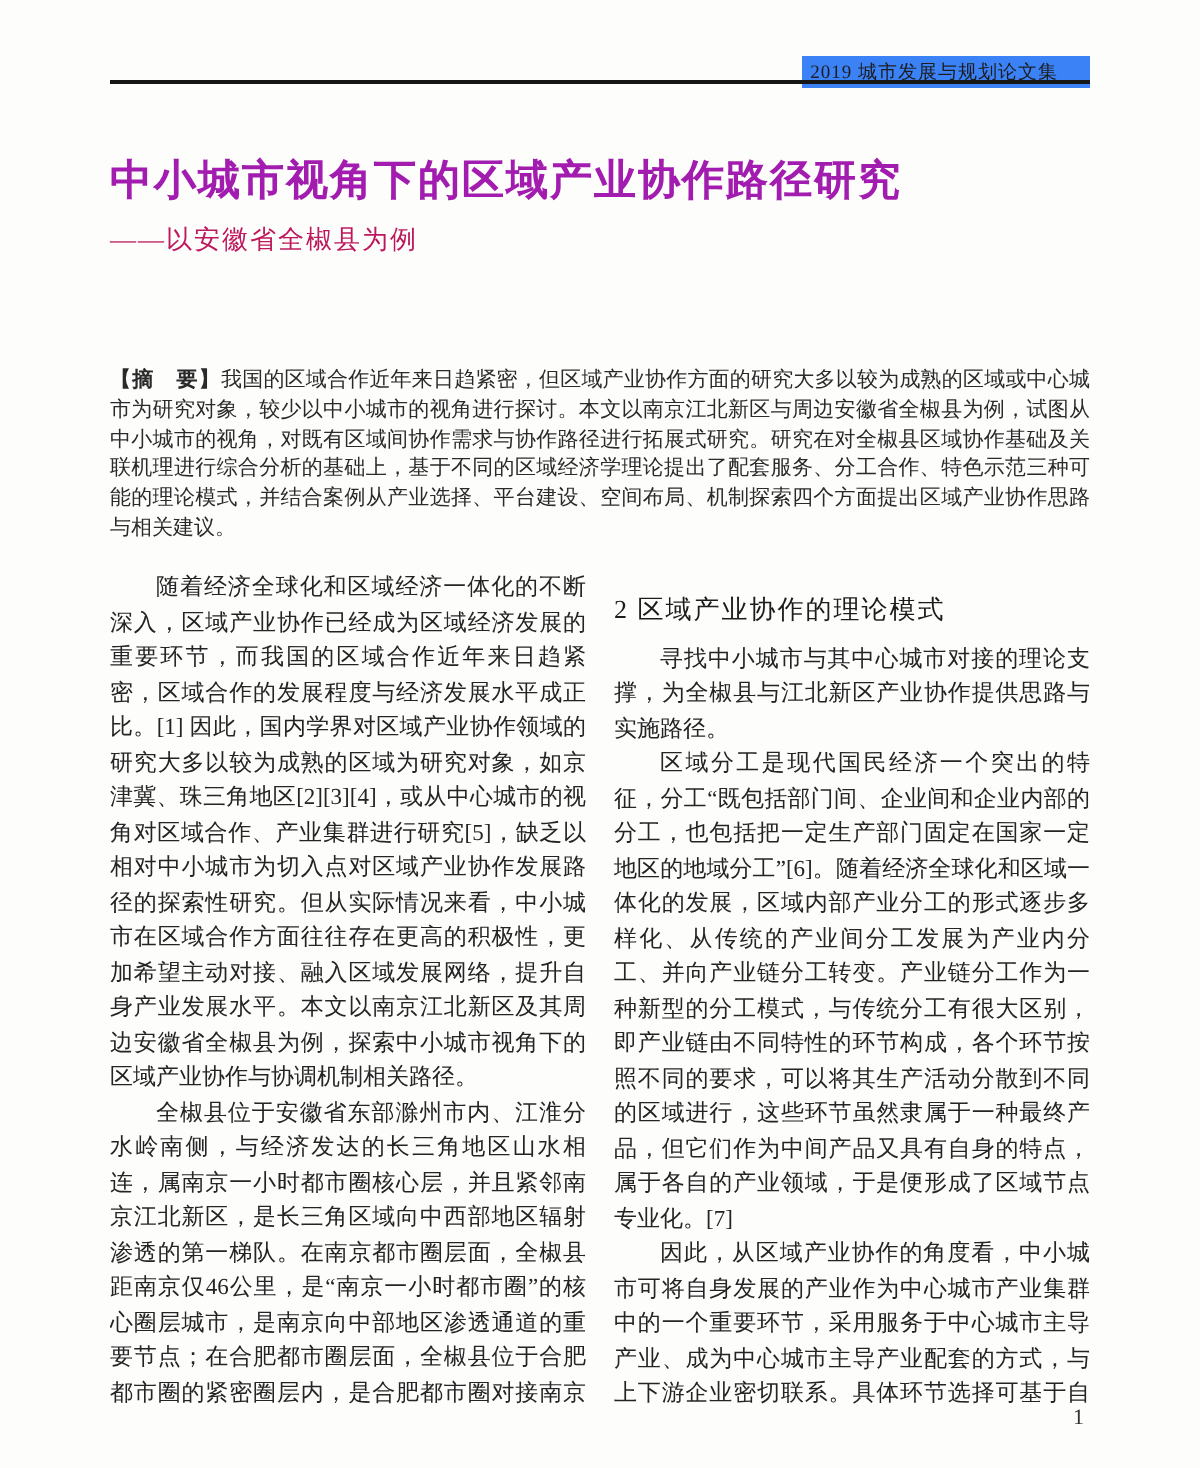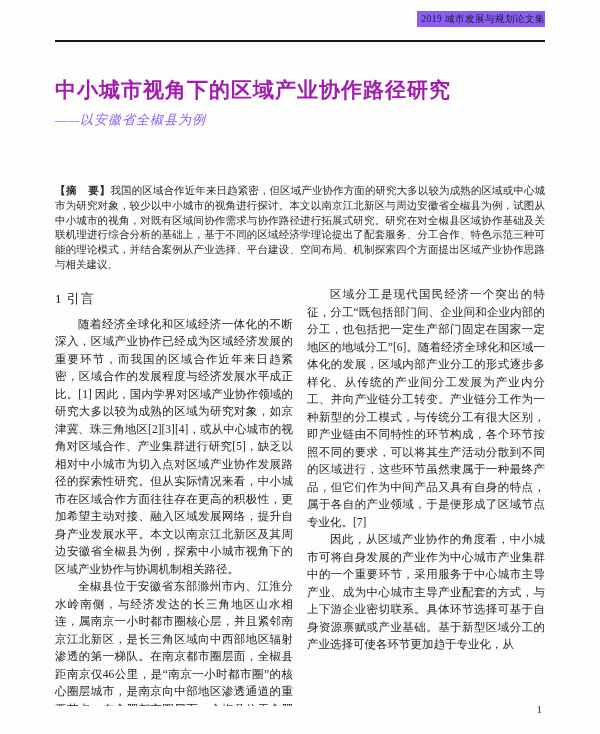--- a/index.html
+++ b/index.html
@@ -8,39 +8,39 @@
     position:relative;
     width:600px; height:734px;
     margin:0 auto;
     background:#fdfdfc;
     color:#262626;
     font-family:"Liberation Serif","DejaVu Serif",serif;
     overflow:hidden;
     box-shadow:0 0 4px rgba(0,0,0,.25);
   }
   .header-bar {
-    position:absolute; top:11px; right:55px;
+    position:absolute; top:28px; right:55px;
     font-size:9.5px; letter-spacing:.5px;
     color:#1d1d1d;
-    background:#8b5cf6;
-    padding:2px 0 1px 4px;
+    background:#3b82f6;
+    padding:2px 16px 1px 4px;
   }
   .header-rule {
     position:absolute; top:40px; left:55px; right:55px;
     height:2px; background:#161616;
   }
   .title {
     position:absolute; top:76px; left:55px; right:55px;
     font-size:21px; font-weight:bold; color:#a21caf;
     letter-spacing:1px;
     font-family:"Liberation Sans","DejaVu Sans",sans-serif;
   }
   .subtitle {
     position:absolute; top:111px; left:55px; right:55px;
-    font-size:13px; font-style:italic; color:#8b5cf6;
+    font-size:13px; color:#be185d;
     letter-spacing:1px;
   }
   .byline {
     position:absolute; top:142px; left:55px; right:55px;
     font-size:12px; color:#2b2b2b;
   }
   .byline .author { letter-spacing:3px; font-style:italic; margin-right:10px; }
   .abstract-block {
     position:absolute; top:184px; left:55px; width:490px;
     font-size:10.5px; line-height:14.8px;
@@ -88,25 +88,26 @@
 
   <div class="subtitle">——以安徽省全椒县为例</div>
 
 
   <div class="abstract-block">
     <p><span class="lbl">【摘　要】</span><span>我国的区域合作近年来日趋紧密，但区域产业协作方面的研究大多以较为成熟的区域或中心城市为研究对象，较少以中小城市的视角进行探讨。本文以南京江北新区与周边安徽省全椒县为例，试图从中小城市的视角，对既有区域间协作需求与协作路径进行拓展式研究。研究在对全椒县区域协作基础及关联机理进行综合分析的基础上，基于不同的区域经济学理论提出了配套服务、分工合作、特色示范三种可能的理论模式，并结合案例从产业选择、平台建设、空间布局、机制探索四个方面提出区域产业协作思路与相关建议。</span></p>
   </div>
 
   <div class="columns">
     <div class="col col-l">
-      <h2 class="sec">1 引言</h2>
       <p class="body-para">随着经济全球化和区域经济一体化的不断深入，区域产业协作已经成为区域经济发展的重要环节，而我国的区域合作近年来日趋紧密，区域合作的发展程度与经济发展水平成正比。[1] 因此，国内学界对区域产业协作领域的研究大多以较为成熟的区域为研究对象，如京津冀、珠三角地区[2][3][4]，或从中心城市的视角对区域合作、产业集群进行研究[5]，缺乏以相对中小城市为切入点对区域产业协作发展路径的探索性研究。但从实际情况来看，中小城市在区域合作方面往往存在更高的积极性，更加希望主动对接、融入区域发展网络，提升自身产业发展水平。本文以南京江北新区及其周边安徽省全椒县为例，探索中小城市视角下的区域产业协作与协调机制相关路径。</p>
       <p class="body-para">全椒县位于安徽省东部滁州市内、江淮分水岭南侧，与经济发达的长三角地区山水相连，属南京一小时都市圈核心层，并且紧邻南京江北新区，是长三角区域向中西部地区辐射渗透的第一梯队。在南京都市圈层面，全椒县距南京仅46公里，是“南京一小时都市圈”的核心圈层城市，是南京向中部地区渗透通道的重要节点；在合肥都市圈层面，全椒县位于合肥都市圈的紧密圈层内，是合肥都市圈对接南京经济圈的桥头堡；在滁州市战略层面，全椒县是其南部副中心城市、南部经济发展带重要核心节点之一。可见，全椒县在区域、省、市各层面发展战略中均占据重要位置，尤其在南京江北国家级新区批复后，更是处于</p>
     </div>
     <div class="col col-r">
+      <h2 class="sec">2 区域产业协作的理论模式</h2>
+      <p class="body-para">寻找中小城市与其中心城市对接的理论支撑，为全椒县与江北新区产业协作提供思路与实施路径。</p>
       <p class="body-para">区域分工是现代国民经济一个突出的特征，分工“既包括部门间、企业间和企业内部的分工，也包括把一定生产部门固定在国家一定地区的地域分工”[6]。随着经济全球化和区域一体化的发展，区域内部产业分工的形式逐步多样化、从传统的产业间分工发展为产业内分工、并向产业链分工转变。产业链分工作为一种新型的分工模式，与传统分工有很大区别，即产业链由不同特性的环节构成，各个环节按照不同的要求，可以将其生产活动分散到不同的区域进行，这些环节虽然隶属于一种最终产品，但它们作为中间产品又具有自身的特点，属于各自的产业领域，于是便形成了区域节点专业化。[7]</p>
       <p class="body-para">因此，从区域产业协作的角度看，中小城市可将自身发展的产业作为中心城市产业集群中的一个重要环节，采用服务于中心城市主导产业、成为中心城市主导产业配套的方式，与上下游企业密切联系。具体环节选择可基于自身资源禀赋或产业基础。基于新型区域分工的产业选择可使各环节更加趋于专业化，从</p>
     </div>
   </div>
 
   <div class="page-num">1</div>
 
 </div>
 
 </body></html>

